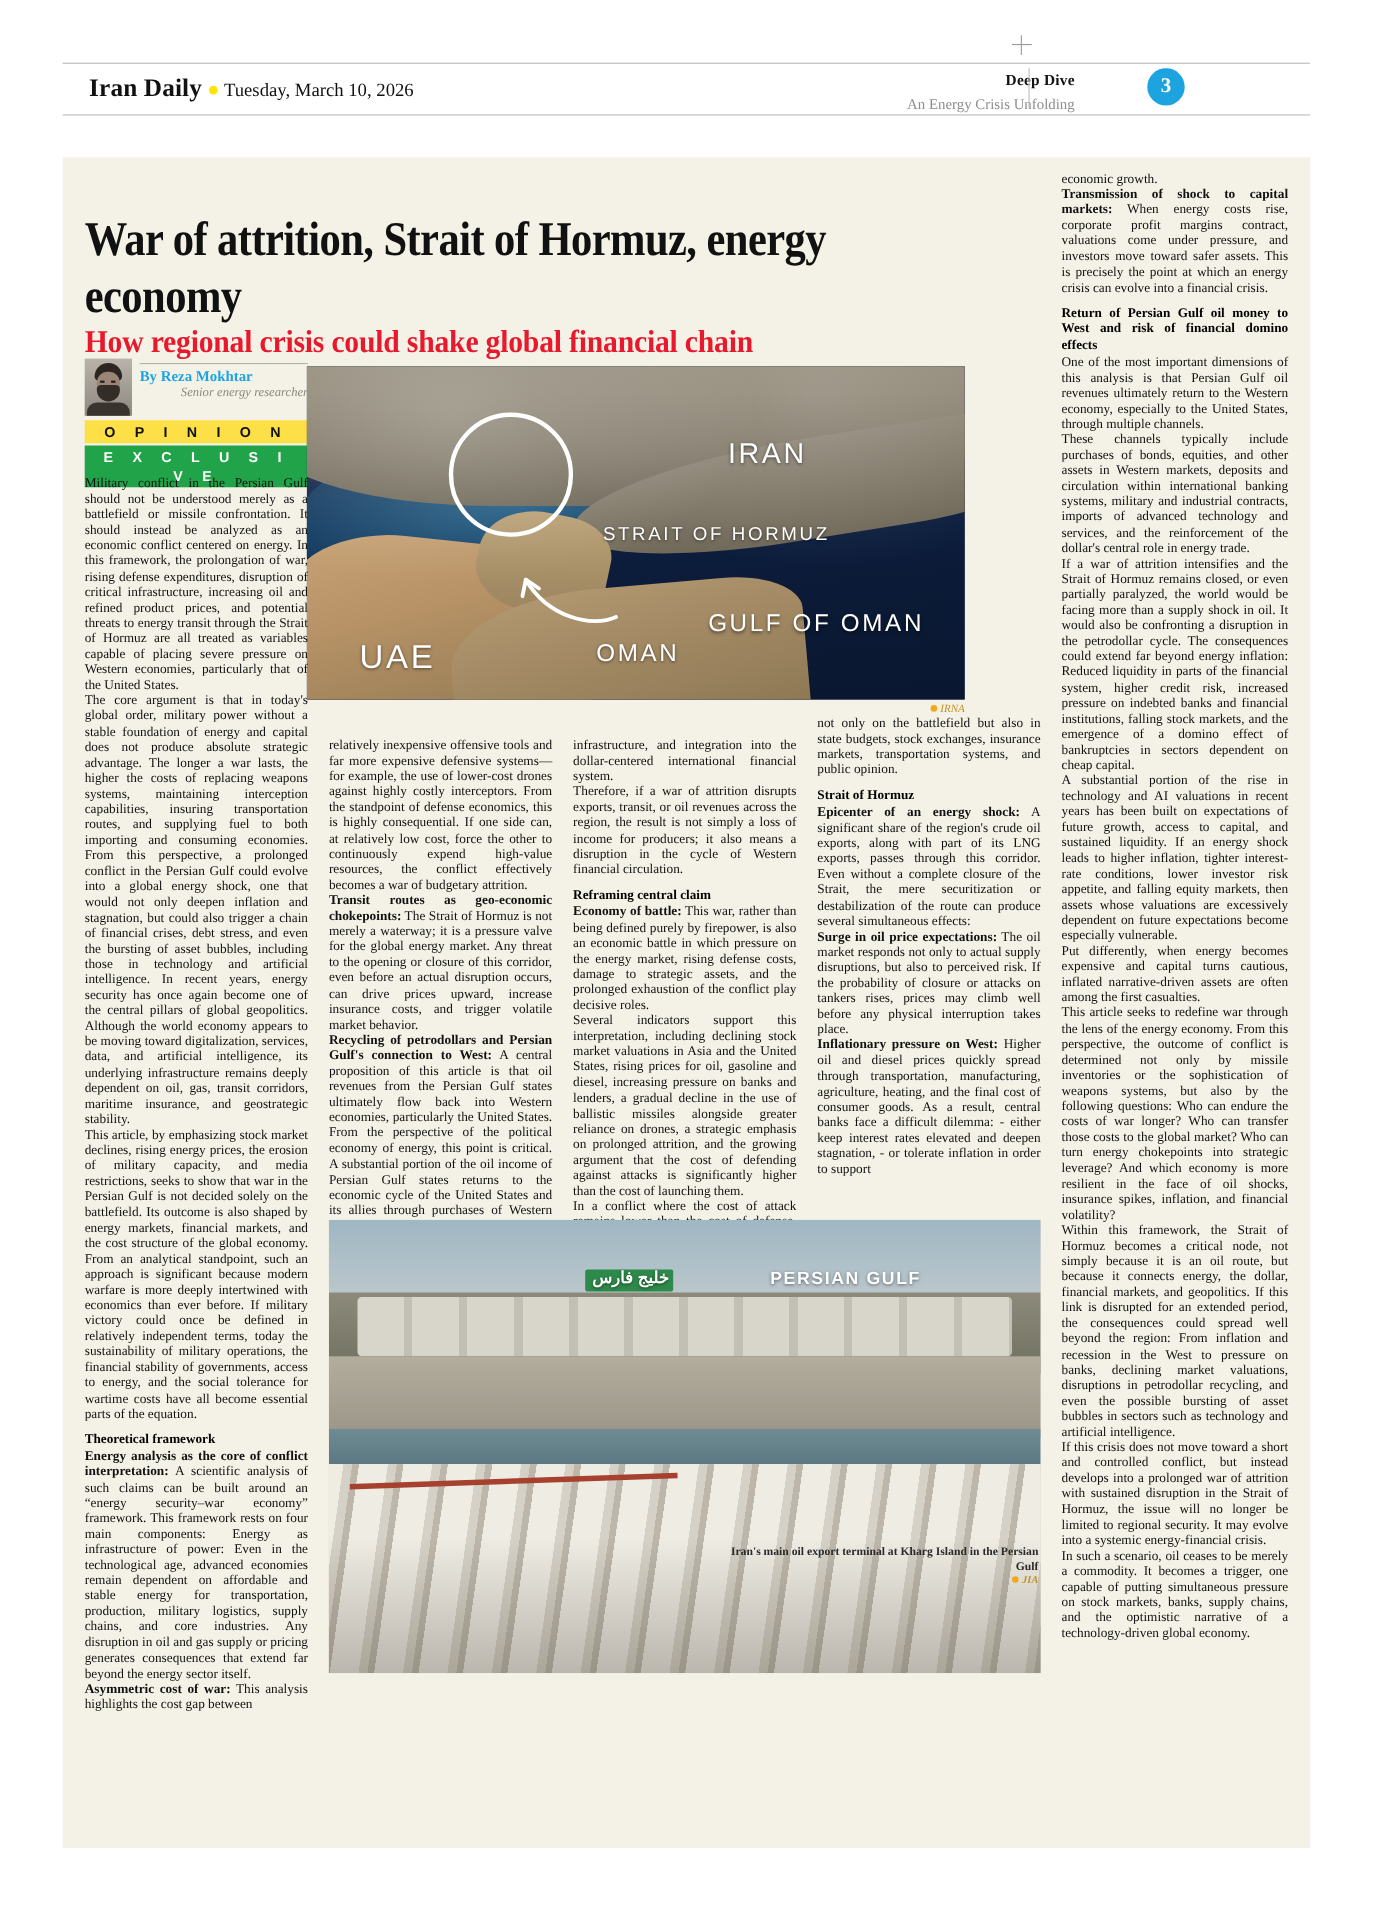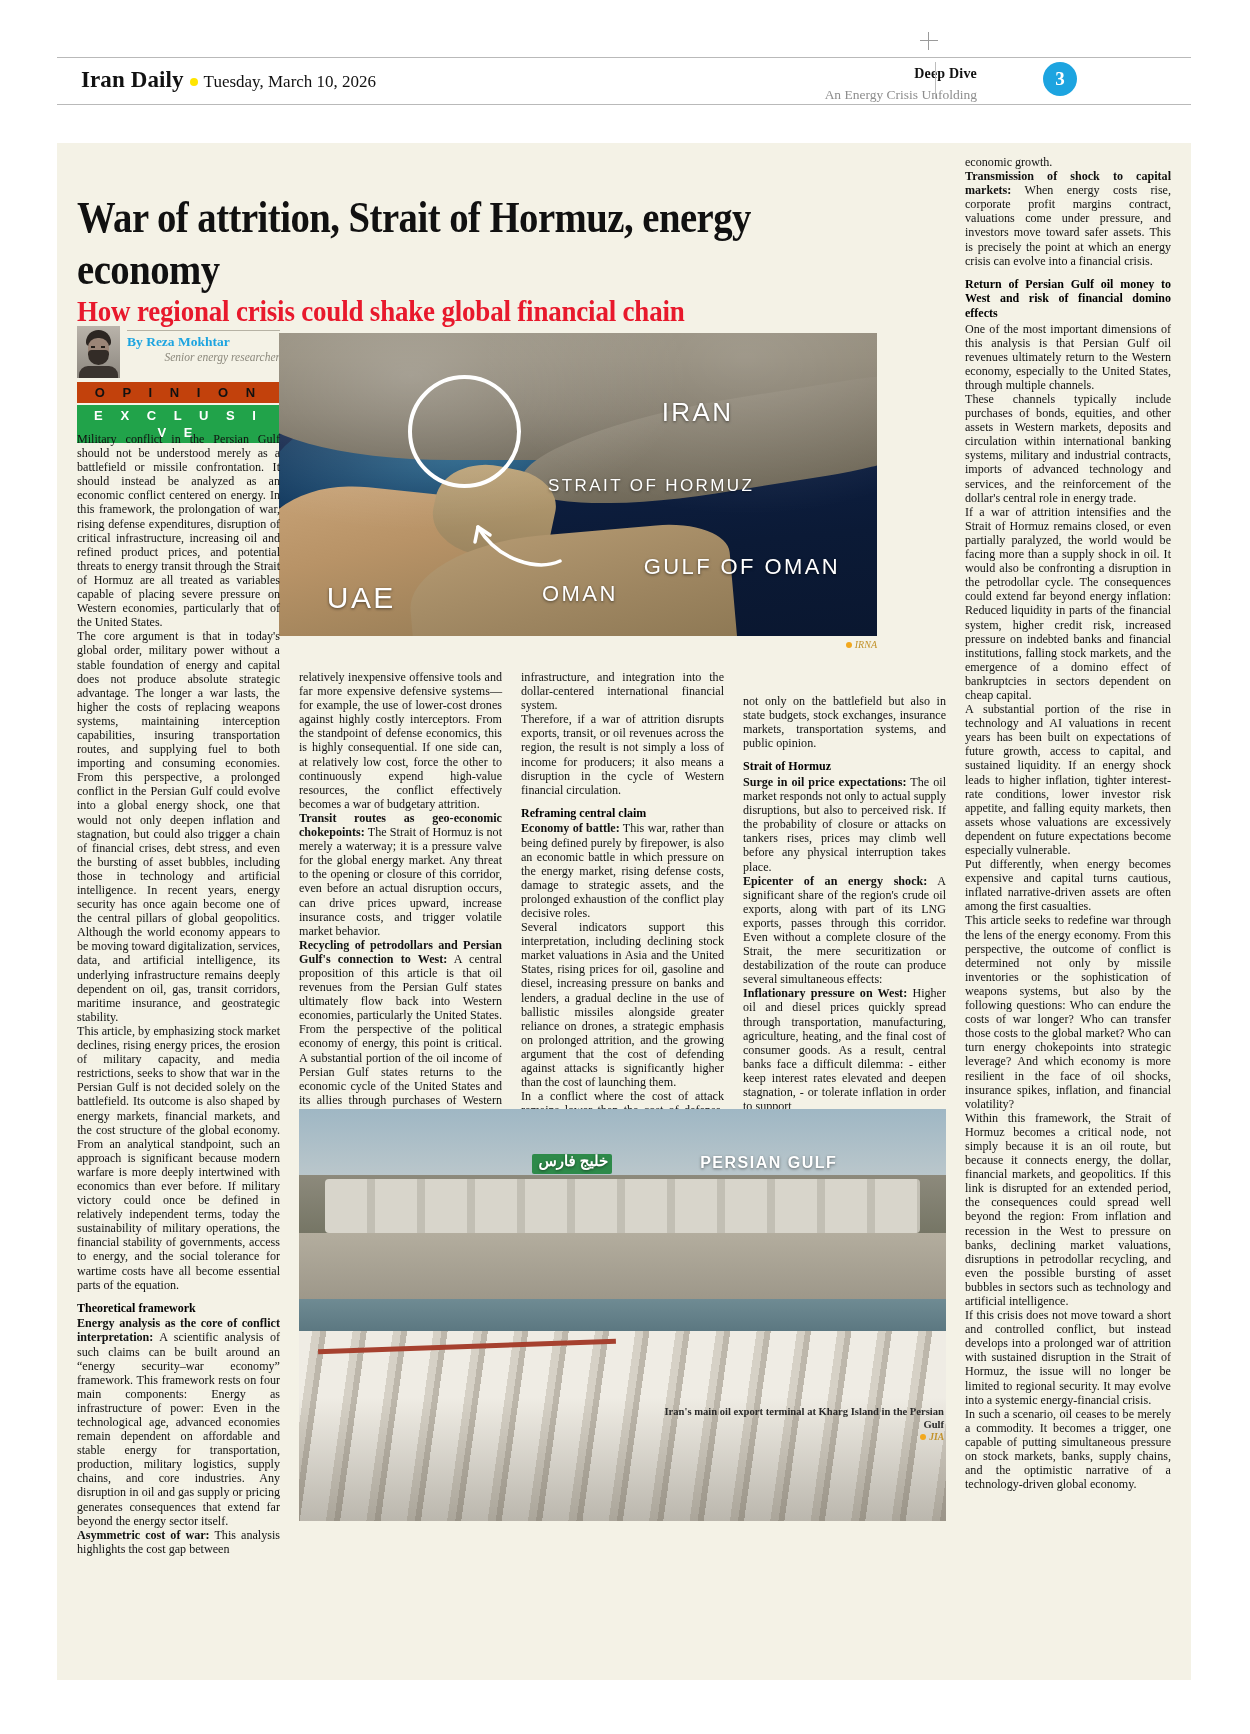--- a/index.html
+++ b/index.html
@@ -53,21 +53,21 @@
   .avatar .eyeL{left:14px;} .avatar .eyeR{left:24px;}
   .avatar .body{position:absolute;left:2px;top:40px;width:39px;height:14px;background:#3a342f;border-radius:9px 9px 0 0;}
   .by-txt{flex:1;padding-left:7px;}
   .by-line{height:1px;background:#b6b2a4;margin:4px 0 3px 0;}
   .by-name{color:#1da4e0;font-weight:bold;font-size:13.5px;text-align:left;line-height:16px;}
   .by-role{color:#8b887c;font-style:italic;font-size:11.5px;text-align:right;line-height:15px;}
   .badge{margin-top:4px;}
   .badge-op,.badge-ex{display:block;width:203px;box-sizing:border-box;padding:2px 6px;
         font-family:"Liberation Sans",sans-serif;font-weight:bold;font-size:13px;
         letter-spacing:7px;text-align:center;line-height:17px;}
-  .badge-op{background:#c2410c;color:#111;}
+  .badge-op{background:#fde047;color:#111;}
   .badge-ex{background:#21a34a;color:#fff;margin-top:2px;}
 
   
   .mapfig{position:absolute;left:222px;top:190px;width:598px;height:303px;}
   .map{position:absolute;inset:0;overflow:hidden;background:#0c1b33;}
   .map .sea{position:absolute;inset:0;background:
       linear-gradient(175deg,#16305a 0%,#0e2146 35%,#0b1a36 70%,#0a1730 100%);}
   .map .gulf{position:absolute;left:-2%;top:18%;width:58%;height:46%;
       background:radial-gradient(ellipse at 60% 50%,#1f5f86 0%,#16456b 45%,#102f54 100%);
       border-radius:50% 40% 55% 45%;transform:rotate(-8deg);}
@@ -101,21 +101,21 @@
 
   
   .col{position:absolute;width:203px;font-size:12.1px;line-height:14.1px;text-align:justify;
        hyphens:auto;-webkit-hyphens:auto;}
   .col p{margin:0;}
   .col b{font-weight:bold;}
   .sechead{color:#000000;font-weight:bold;font-size:12px;line-height:14.6px;margin-top:9px;margin-bottom:1px;}
   .c1{left:20px;top:289px;width:203px;}
   .c2{left:242px;top:527px;width:203px;}
   .c3{left:464px;top:527px;width:203px;}
-  .c4{left:686px;top:551px;width:203px;}
+  .c4{left:686px;top:507px;width:203px;}
   .c5{left:908px;top:12px;width:206px;}
 
   
   .photofig{position:absolute;left:242px;top:966px;width:647px;height:412px;}
   .photo{position:absolute;inset:0;overflow:hidden;background:#cfc9bd;}
   .ph-sky{position:absolute;left:0;top:0;width:100%;height:26%;
      background:linear-gradient(180deg,#9fb7c4 0%,#b9c6cb 60%,#c3c6bd 100%);}
   .ph-hill{position:absolute;left:0;top:16%;width:100%;height:18%;
      background:linear-gradient(180deg,#8d8a7c,#6f705f);}
   .ph-tanks{position:absolute;left:4%;top:17%;width:92%;height:13%;
@@ -237,22 +237,22 @@
       <p>Therefore, if a war of attrition disrupts exports, transit, or oil revenues across the region, the result is not simply a loss of income for producers; it also means a disruption in the cycle of Western financial circulation.</p>
       <div class="sechead">Reframing central claim</div>
       <p><b>Economy of battle:</b><span> This war, rather than being defined purely by firepower, is also an economic battle in which pressure on the energy market, rising defense costs, damage to strategic assets, and the prolonged exhaustion of the conflict play decisive roles.</span></p>
       <p>Several indicators support this interpretation, including declining stock market valuations in Asia and the United States, rising prices for oil, gasoline and diesel, increasing pressure on banks and lenders, a gradual decline in the use of ballistic missiles alongside greater reliance on drones, a strategic emphasis on prolonged attrition, and the growing argument that the cost of defending against attacks is significantly higher than the cost of launching them.</p>
       <p>In a conflict where the cost of attack remains lower than the cost of defense, while the energy market is simultaneously gripped by anxiety, the main pressure point emerges</p>
     </div>
 
     <div class="col c4">
       <p>not only on the battlefield but also in state budgets, stock exchanges, insurance markets, transportation systems, and public opinion.</p>
       <div class="sechead">Strait of Hormuz</div>
+      <p><b>Epicenter of an energy shock:</b><span> A significant share of the region's crude oil exports, along with part of its LNG exports, passes through this corridor. Even without a complete closure of the Strait, the mere securitization or destabilization of the route can produce several simultaneous effects:</span></p>
       <p><b>Surge in oil price expectations:</b><span> The oil market responds not only to actual supply disruptions, but also to perceived risk. If the probability of closure or attacks on tankers rises, prices may climb well before any physical interruption takes place.</span></p>
-      <p><b>Epicenter of an energy shock:</b><span> A significant share of the region's crude oil exports, along with part of its LNG exports, passes through this corridor. Even without a complete closure of the Strait, the mere securitization or destabilization of the route can produce several simultaneous effects:</span></p>
       <p><b>Inflationary pressure on West:</b><span> Higher oil and diesel prices quickly spread through transportation, manufacturing, agriculture, heating, and the final cost of consumer goods. As a result, central banks face a difficult dilemma: - either keep interest rates elevated and deepen stagnation, - or tolerate inflation in order to support</span></p>
     </div>
 
     <div class="col c5">
       <p>economic growth.</p>
       <p><b>Transmission of shock to capital markets:</b><span> When energy costs rise, corporate profit margins contract, valuations come under pressure, and investors move toward safer assets. This is precisely the point at which an energy crisis can evolve into a financial crisis.</span></p>
       <div class="sechead">Return of Persian Gulf oil money to West and risk of financial domino effects</div>
       <p>One of the most important dimensions of this analysis is that Persian Gulf oil revenues ultimately return to the Western economy, especially to the United States, through multiple channels.</p>
       <p>These channels typically include purchases of bonds, equities, and other assets in Western markets, deposits and circulation within international banking systems, military and industrial contracts, imports of advanced technology and services, and the reinforcement of the dollar's central role in energy trade.</p>
       <p>If a war of attrition intensifies and the Strait of Hormuz remains closed, or even partially paralyzed, the world would be facing more than a supply shock in oil. It would also be confronting a disruption in the petrodollar cycle. The consequences could extend far beyond energy inflation: Reduced liquidity in parts of the financial system, higher credit risk, increased pressure on indebted banks and financial institutions, falling stock markets, and the emergence of a domino effect of bankruptcies in sectors dependent on cheap capital.</p>

